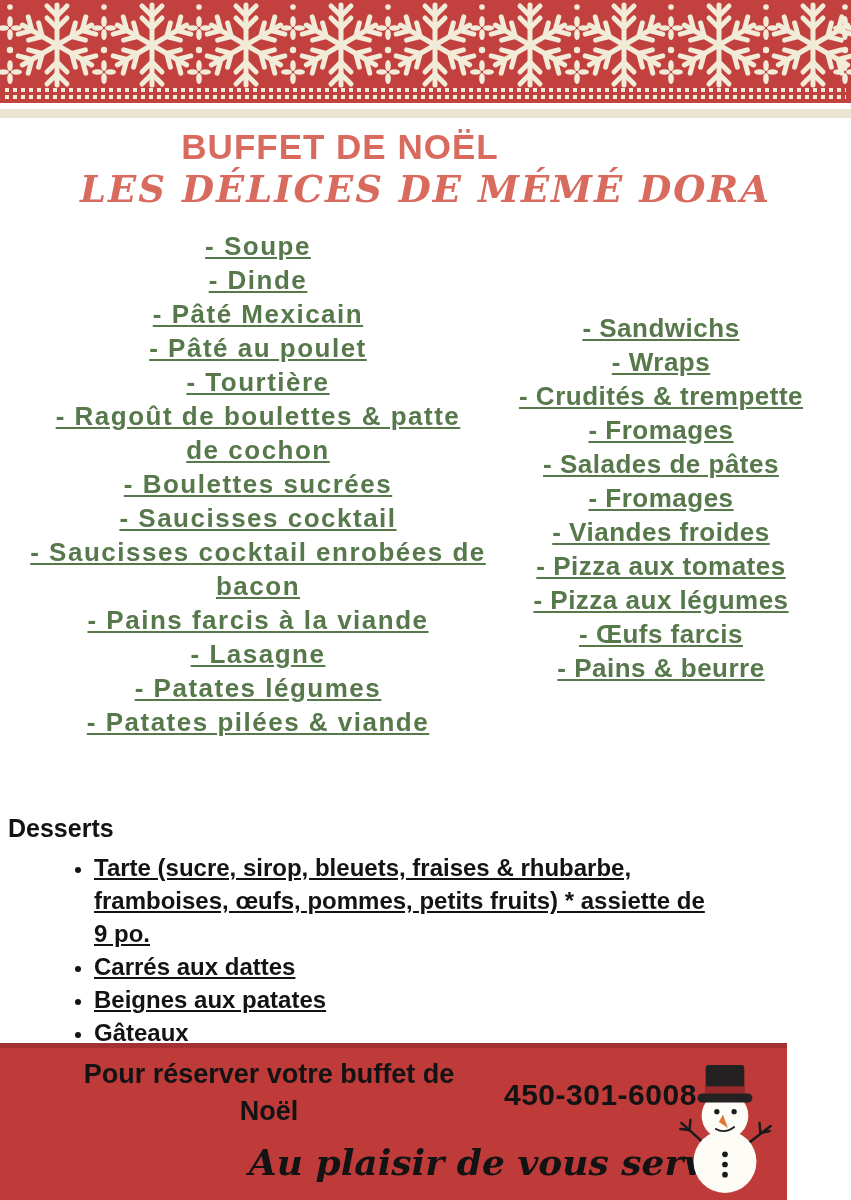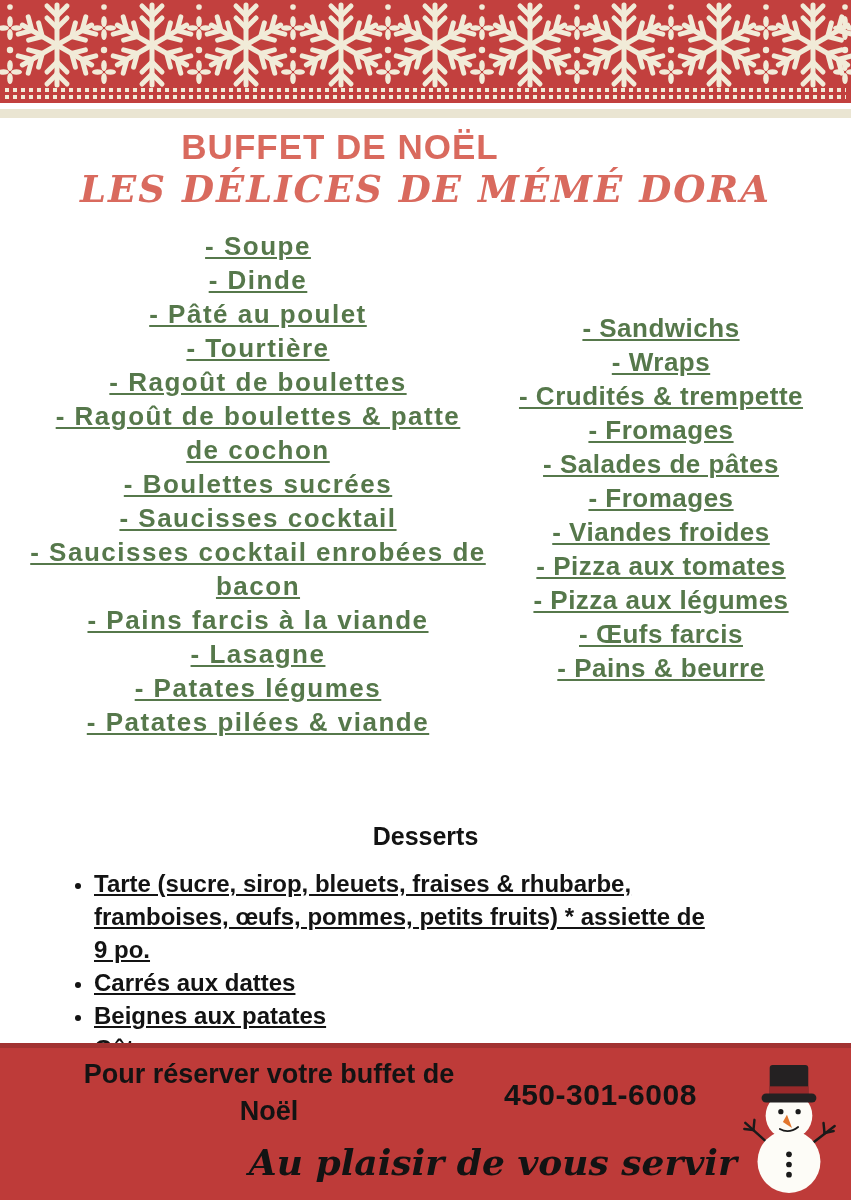--- a/index.html
+++ b/index.html
@@ -31,30 +31,30 @@
   }
 
   
   ul.col { list-style:none; margin:0; padding:0; position:absolute; text-align:center;
     font-weight:bold; color:var(--menu-green,#56784b); white-space:pre-line;text-decoration:underline; }
   .col-left  { top:229px; left:2px;  width:512px; font-size:26px; letter-spacing:1.5px; line-height:34px; }
   .col-right { top:311px; left:494px; width:334px; font-size:26px; letter-spacing:0.5px; line-height:34px; }
 
   
   .desserts { position:absolute; top:806px; left:0; width:851px; color:var(--text-black,#131313); }
-  .desserts h3 { margin:16px; text-align:center; font-size:25px; font-weight:bold; }
+  .desserts h3 { margin:8px; text-align:left; font-size:25px; font-weight:bold; }
   .desserts ul {
     margin:7px 0 12px 66px; padding-left:28px; width:720px;
     font-size:24px; font-weight:bold; line-height:33px; white-space:pre-line;text-decoration:underline;
   }
   .desserts li::marker { font-size:20px; }
 
   
   .footer {
-    position:absolute; top:1043px; left:0; width:851px; height:157px; box-sizing:border-box;
+    position:absolute; top:1043px; left:0; width:787px; height:157px; box-sizing:border-box;
     background:var(--footer-red,#be3b39); border-top:5px solid #a23231; color:var(--text-black,#131313);
   }
   .reserve { position:absolute; top:8px; left:38px; width:462px; text-align:center;
     font-size:27px; font-weight:bold; line-height:37px; }
   .phone { position:absolute; top:30px; left:504px; font-size:30px; font-weight:bold; letter-spacing:0.5px; }
   .tagline {
     position:absolute; top:93px; left:133px; width:604px; text-align:right;
     font-family:"DejaVu Serif", serif; font-style:italic; font-weight:bold; font-size:36px;
   }
   .snowman { position:absolute; top:16px; right:10px; }
@@ -118,21 +118,21 @@
     </svg>
     <div class="stitch stitch1"></div>
     <div class="stitch stitch2"></div>
   </header>
 
   <div class="cream-strip"></div>
 
   <h1 class="title">BUFFET DE NOËL</h1>
   <h2 class="subtitle">LES DÉLICES DE MÉMÉ DORA</h2>
 
-  <ul class="col col-left"><li>- Soupe</li><li>- Dinde</li><li>- Pâté au poulet</li><li>- Tourtière</li><li>- Ragoût de boulettes</li><li>- Ragoût de boulettes &amp; patte
+  <ul class="col col-left"><li>- Soupe</li><li>- Dinde</li><li>- Pâté Mexicain</li><li>- Pâté au poulet</li><li>- Tourtière</li><li>- Ragoût de boulettes &amp; patte
 de cochon</li><li>- Boulettes sucrées</li><li>- Saucisses cocktail</li><li>- Saucisses cocktail enrobées de
 bacon</li><li>- Pains farcis à la viande</li><li>- Lasagne</li><li>- Patates légumes</li><li>- Patates pilées &amp; viande</li></ul>
   <ul class="col col-right"><li>- Sandwichs</li><li>- Wraps</li><li>- Crudités &amp; trempette</li><li>- Fromages</li><li>- Salades de pâtes</li><li>- Fromages</li><li>- Viandes froides</li><li>- Pizza aux tomates</li><li>- Pizza aux légumes</li><li>- Œufs farcis</li><li>- Pains &amp; beurre</li></ul>
 
   <section class="desserts">
     <h3>Desserts</h3>
     <ul><li>Tarte (sucre, sirop, bleuets, fraises &amp; rhubarbe,
 framboises, œufs, pommes, petits fruits) * assiette de
 9 po.</li><li>Carrés aux dattes</li><li>Beignes aux patates</li><li>Gâteaux</li></ul>
   </section>

